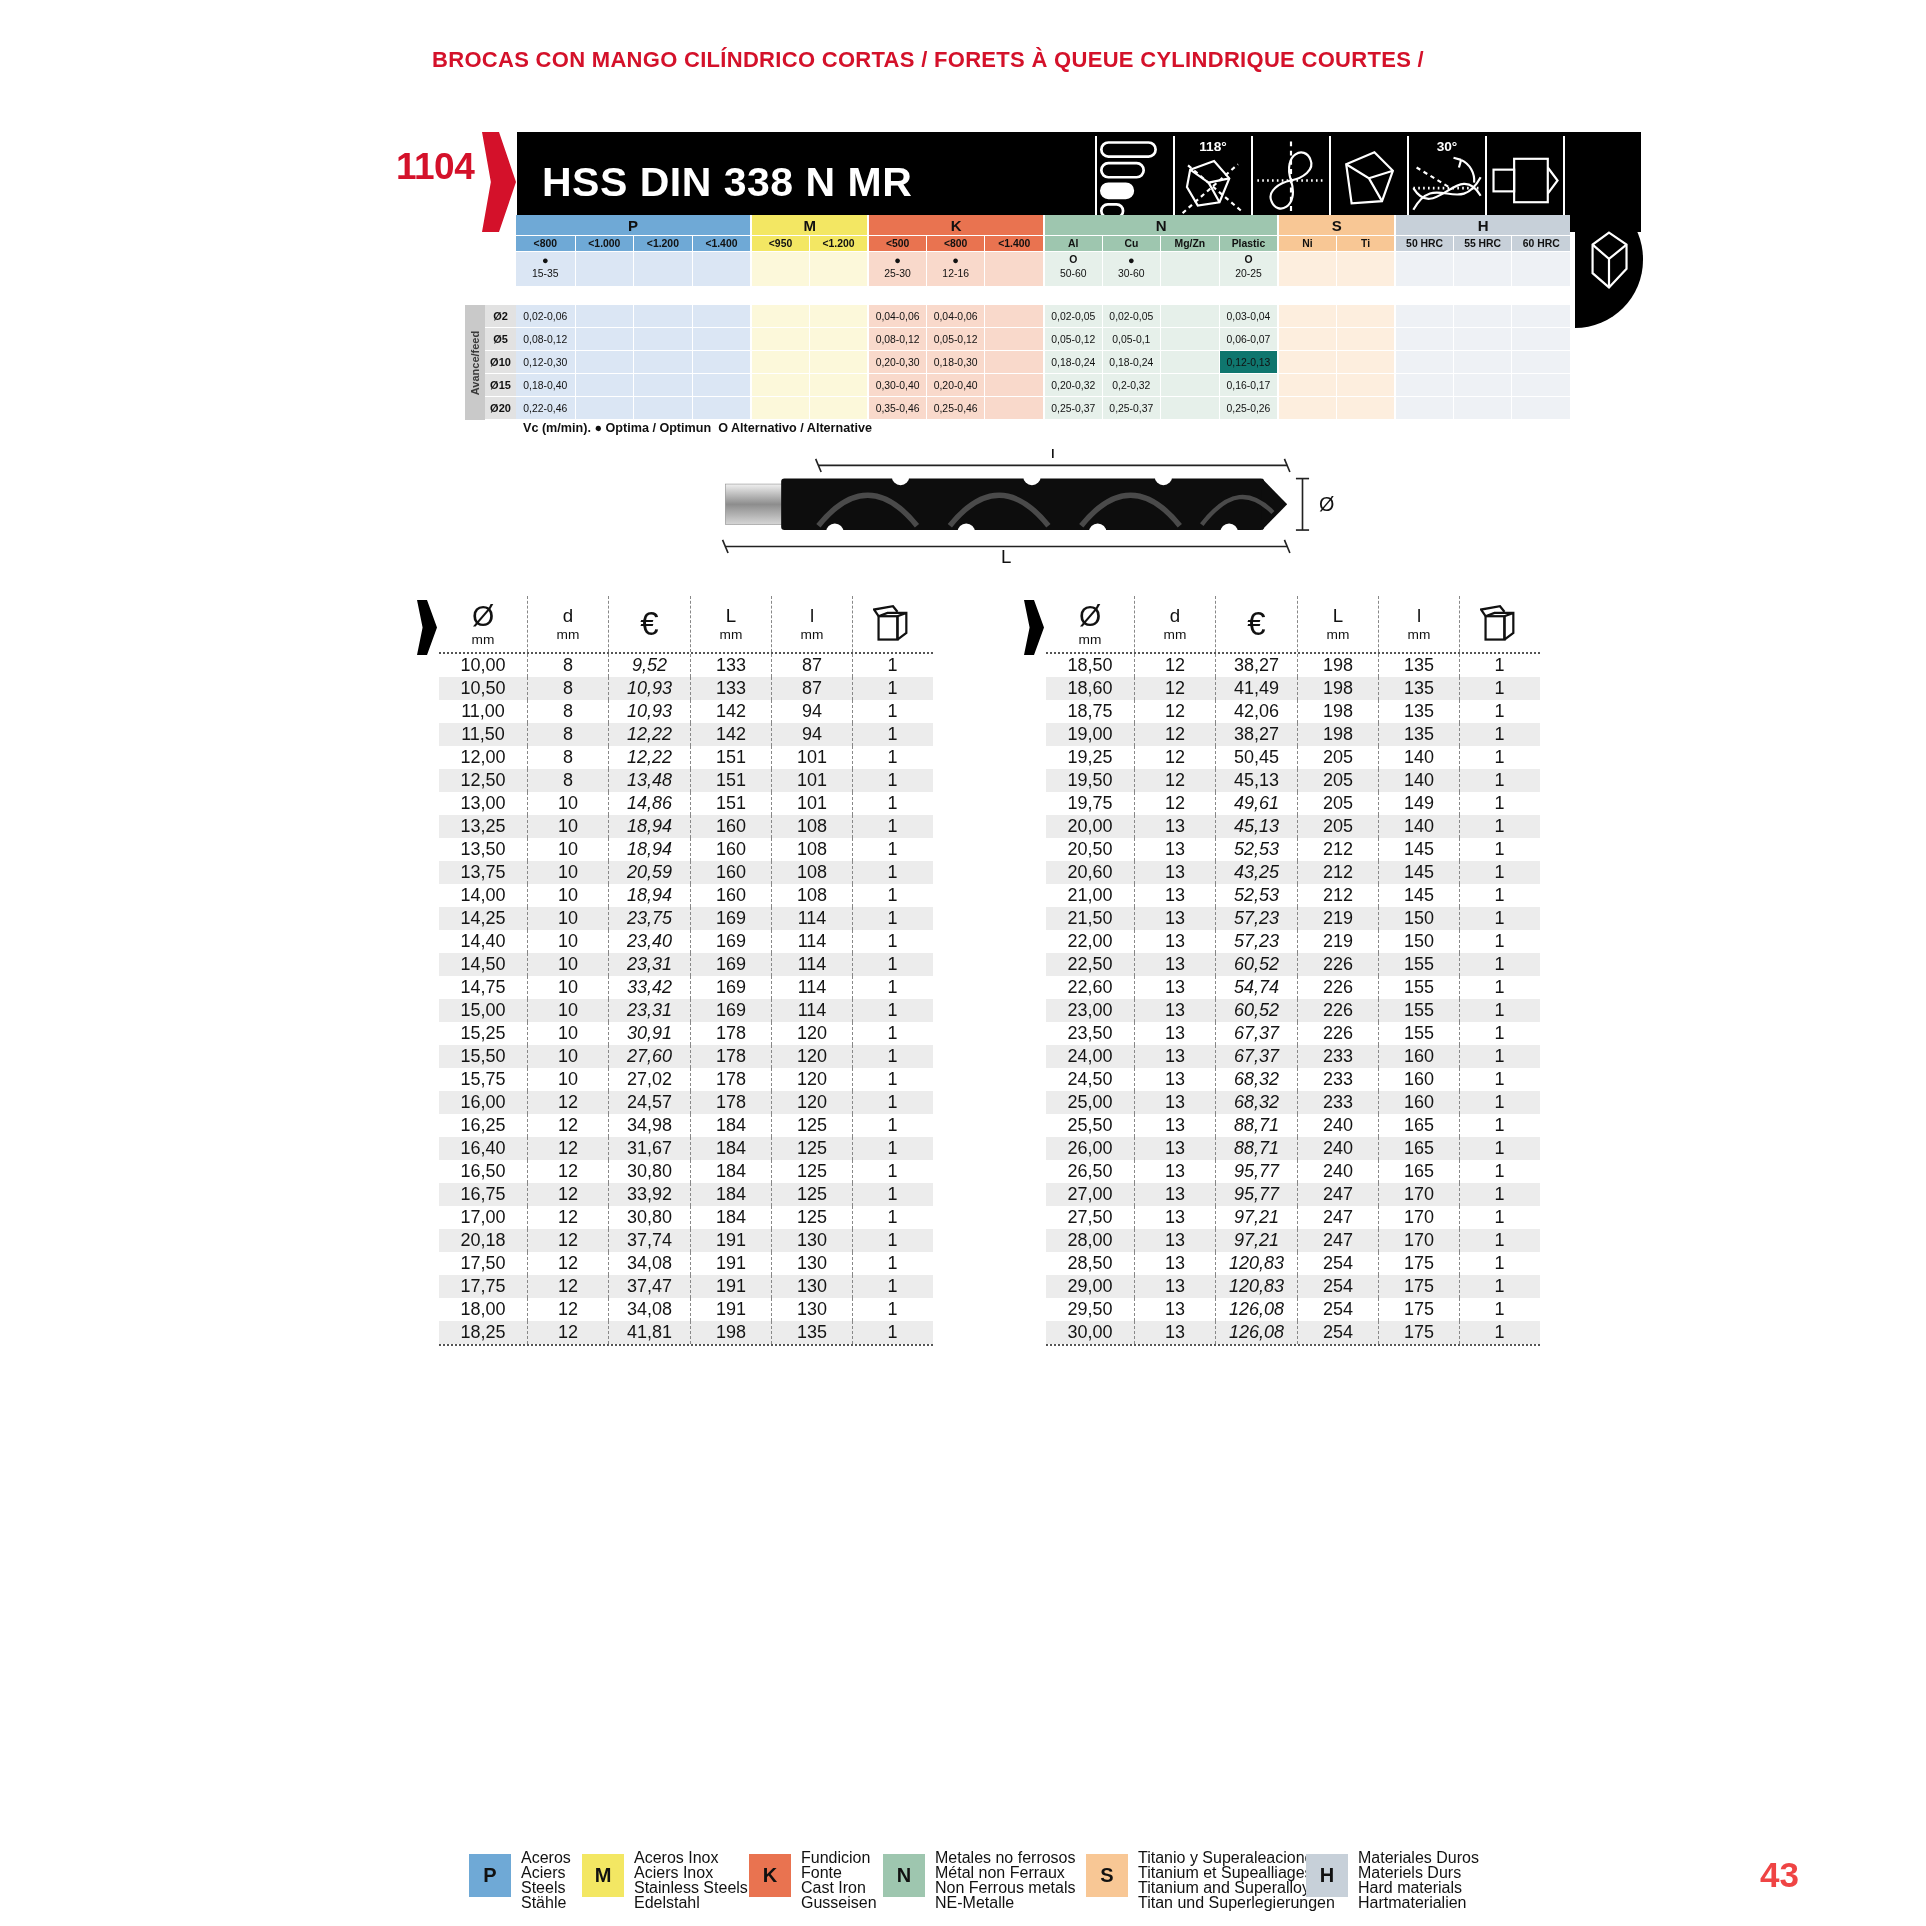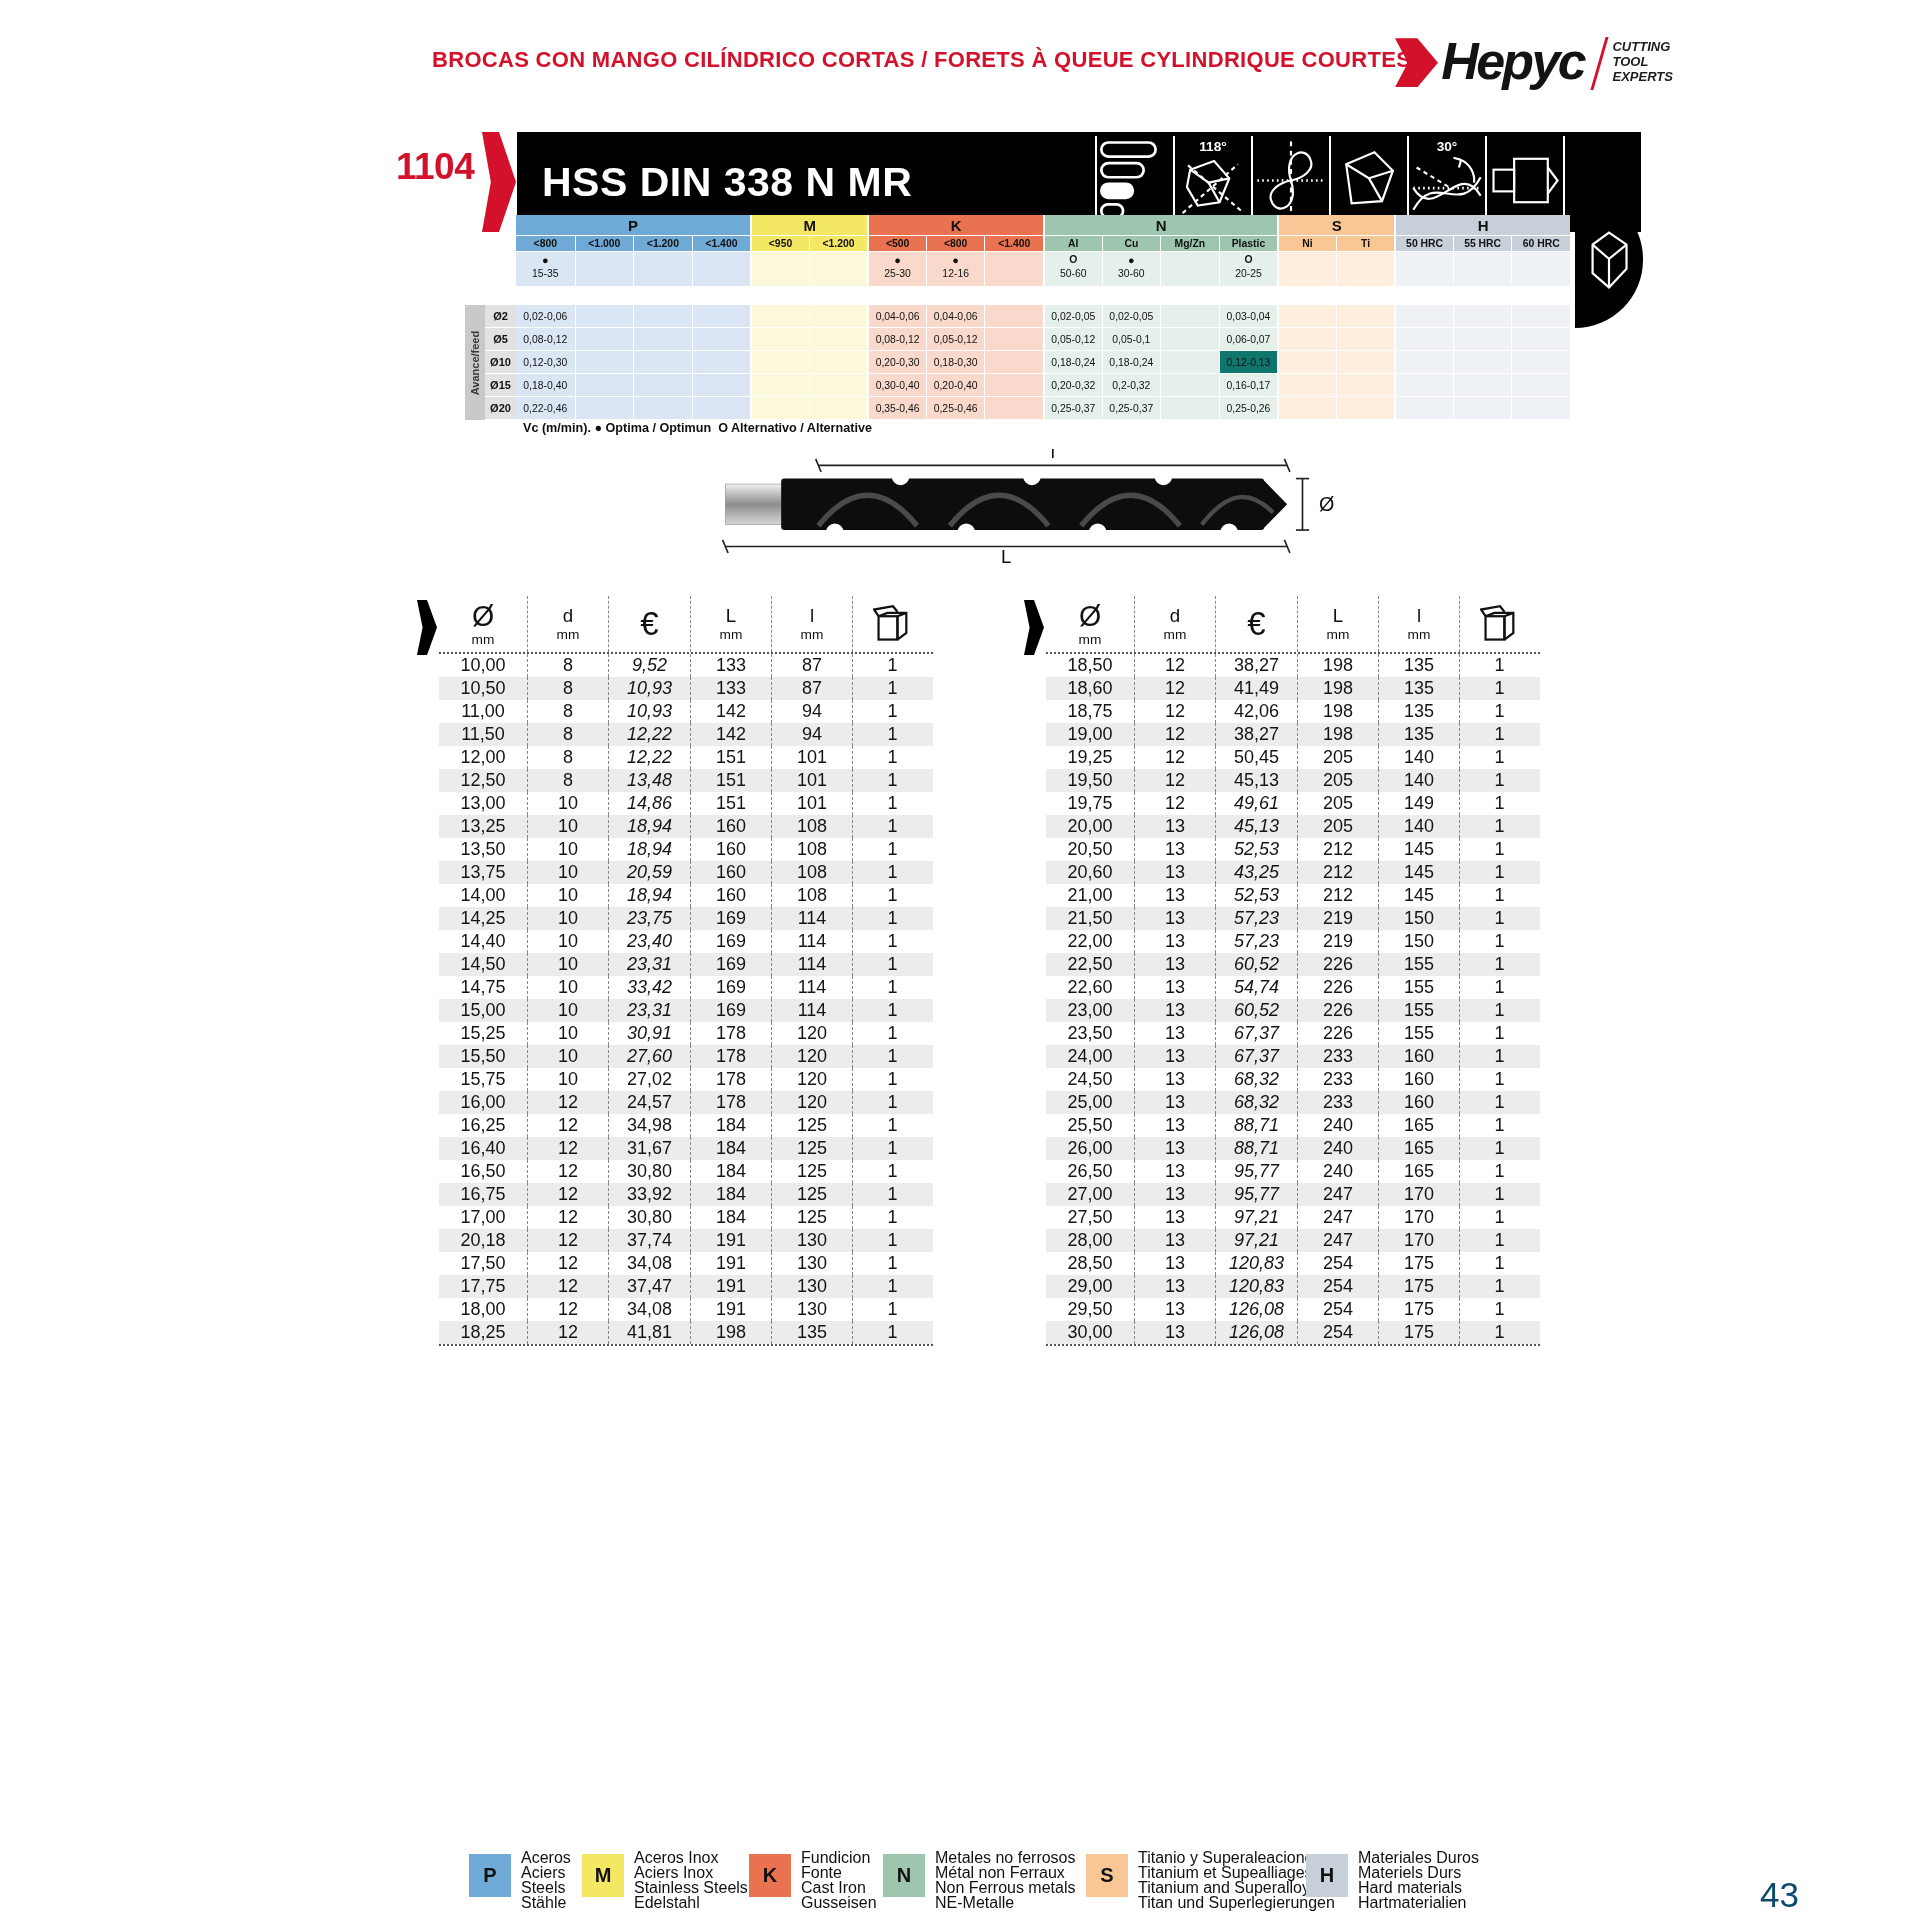--- a/index.html
+++ b/index.html
@@ -87,41 +87,31 @@
   .legend-item{position:absolute;top:1854px;display:flex;}
   .legend-item:nth-of-type(1){left:469px;}
   .legend-item:nth-of-type(2){left:582px;}
   .legend-item:nth-of-type(3){left:749px;}
   .legend-item:nth-of-type(4){left:883px;}
   .legend-item:nth-of-type(5){left:1086px;}
   .legend-item:nth-of-type(6){left:1306px;}
   .lsq{width:42px;height:43px;display:flex;align-items:center;justify-content:center;
        font-size:20px;font-weight:bold;flex:0 0 42px;}
   .llines{font-size:16px;line-height:15px;margin-left:10px;margin-top:-4.4px;white-space:nowrap;}
-  .page-num{position:absolute;left:1760px;top:1855px;font-size:35px;font-weight:400;color:#0c4a6e;margin-top:20px;}
+  .page-num{position:absolute;left:1760px;top:1855px;font-size:35px;font-weight:700;color:#ef4444;}
 </style>
 </head>
 <body>
 
 <div class="page">
 
   <div class="doc-title">
     <div>BROCAS CON MANGO CILÍNDRICO CORTAS / FORETS À QUEUE CYLINDRIQUE COURTES /</div>
   </div>
 
-  <div class="logo">
-    <div class="logo-chev"></div>
-    <div class="logo-word">Hepyc</div>
-    <div class="logo-slash"></div>
-    <div class="logo-tag">
-      <div>CUTTING</div>
-      <div>TOOL</div>
-      <div>EXPERTS</div>
-    </div>
-  </div>
 
   <div class="code">1104</div>
   <div class="code-arrow"></div>
   <div class="title-bar">
     <div class="bar-name">HSS DIN 338 N MR</div>
     <div class="icon-strip">
       <div class="tile">
         <svg viewBox="0 0 140 164" fill="none" stroke="#fff" stroke-width="5">
           <rect x="8" y="12" width="100" height="26" rx="13"></rect>
           <rect x="8" y="50" width="78" height="26" rx="13"></rect>

